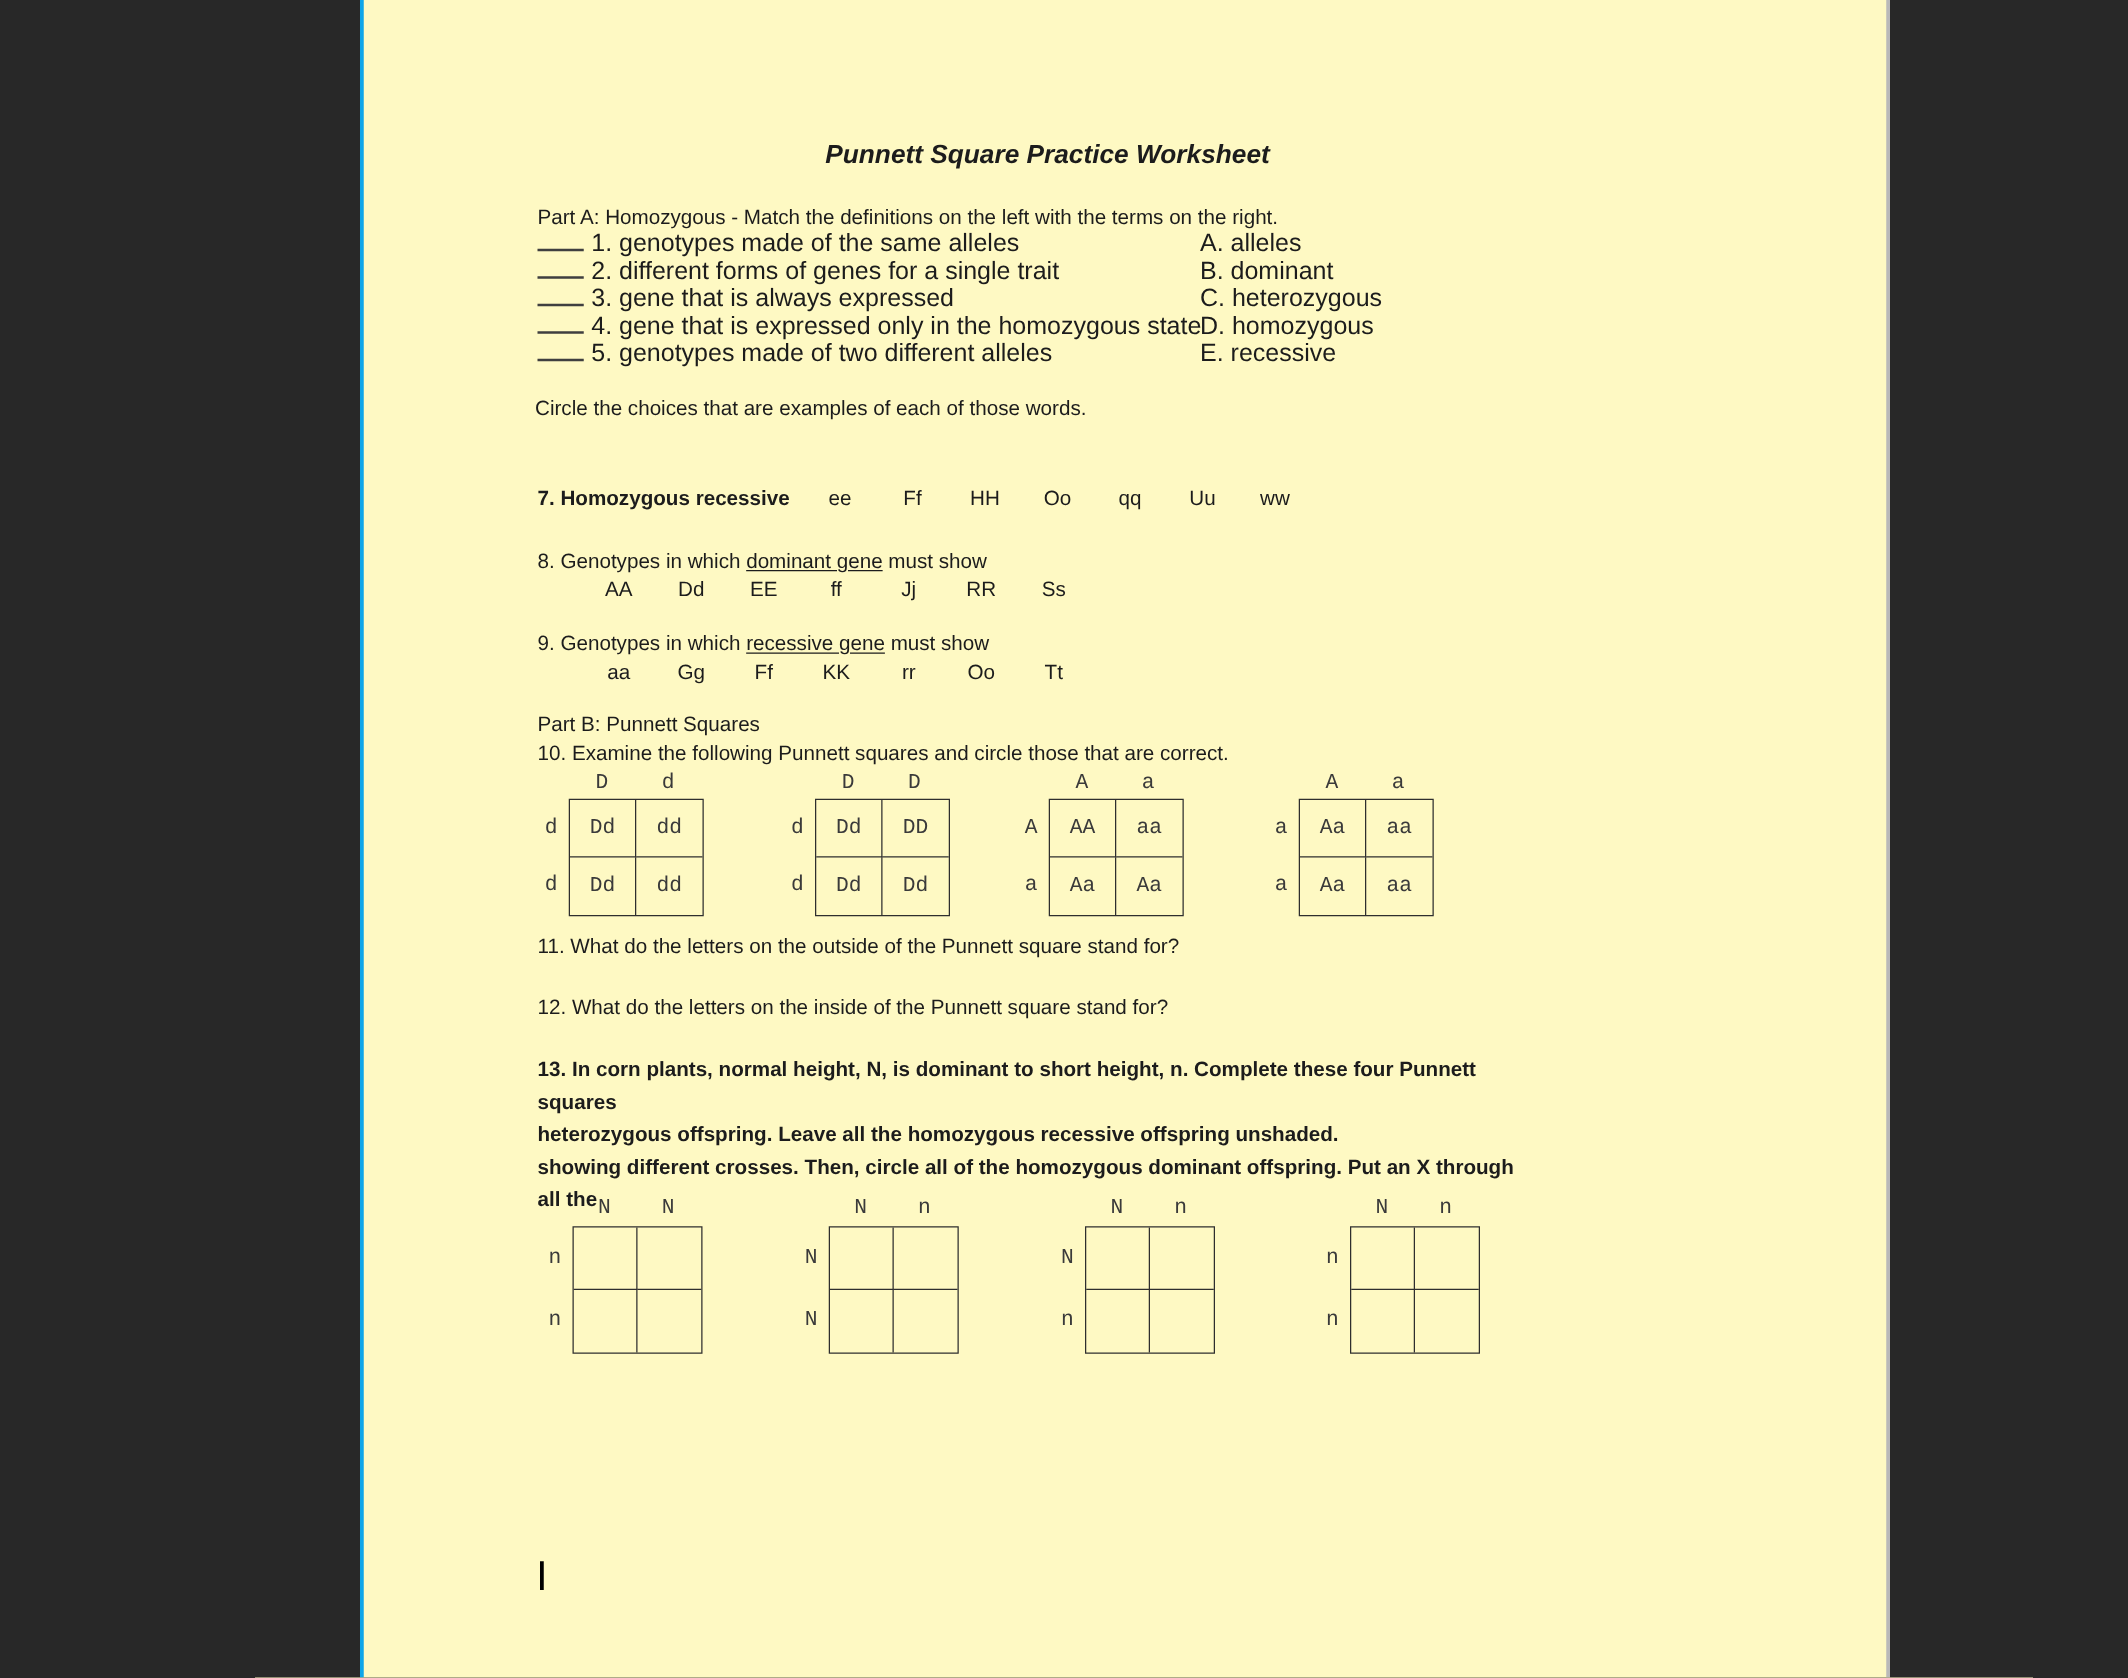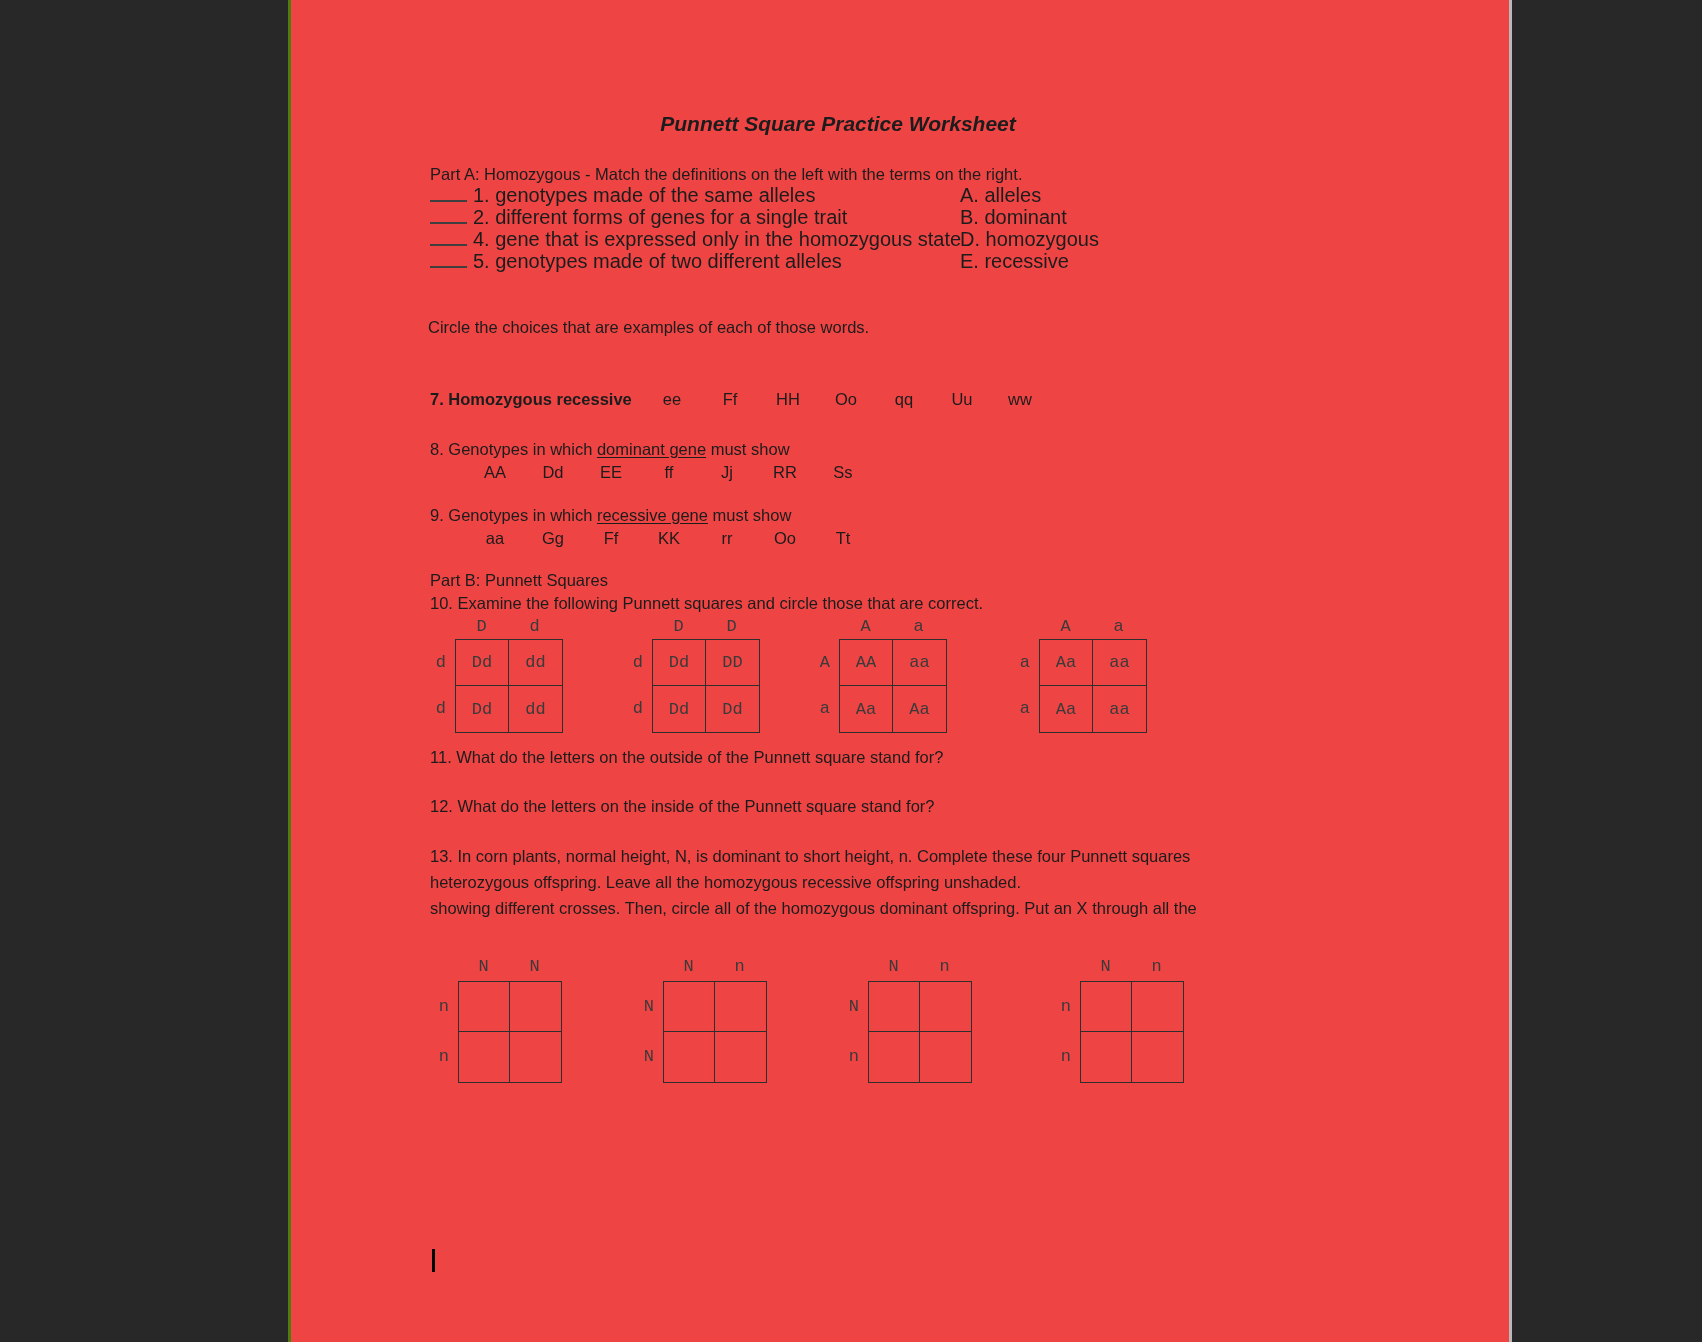--- a/index.html
+++ b/index.html
@@ -1,20 +1,20 @@
 <!DOCTYPE html>
 <html><head>
 <meta charset="utf-8">
 <style>
   * { margin:0; padding:0; box-sizing:border-box; }
   html,body { width:1702px; height:1342px; overflow:hidden; }
   body { background:#282828; font-family:"Liberation Sans", sans-serif; color:#1c1c1c; position:relative; }
   .page {
     position:absolute; left:288px; top:0; width:1224px; height:1342px;
-    background:#ef4444; border-left:3px solid #4d7c0f; border-right:3px solid #b9b9b9;
+    background:#fef9c3; border-left:3px solid #0ea5e9; border-right:3px solid #b9b9b9;
   }
   .abs { position:absolute; }
   .text { font-size:16.5px; line-height:22px; }
   .bold { font-weight:normal; }
   .title { width:816px; text-align:center; font-size:21px; line-height:28px; font-weight:bold; font-style:italic; }
 
   
   .match-row { position:relative; height:22px; font-size:20px; line-height:22px; }
   .blank { display:inline-block; width:37px; height:14px; border-bottom:2px solid #3f3f3f; margin-right:6px; vertical-align:baseline; }
   .term { position:absolute; left:530px; top:0; white-space:nowrap; }
@@ -42,37 +42,38 @@
   .psq10 .psq-cols span { width:53px; }
   .psq10 .psq-rowlabs span { height:46px; }
   .psq10 .psq-grid { grid-template-columns:53px 53px; grid-auto-rows:46px; }
 
   .psq13 { font-size:17px; }
   .psq13 .psq-cols { height:24px; }
   .psq13 .psq-cols span { width:51px; }
   .psq13 .psq-rowlabs span { height:50px; }
   .psq13 .psq-grid { grid-template-columns:51px 51px; grid-auto-rows:50px; }
 
-  .q13 { width:790px; }
+  .q13 { width:790px;font-weight:bold; }
   .q13 div { line-height:26px; }
 
   .caret { position:absolute; left:141px; top:1249px; width:3px; height:23px; background:#000; }
 </style>
 </head>
 <body>
 
 <div class="page">
 
   <div class="abs title" style="left:139px; top:110px;">Punnett Square Practice Worksheet</div>
 
   <div class="abs text" style="left:139px; top:163px;">Part A: Homozygous - Match the definitions on the left with the terms on the right.</div>
 
   <div class="abs" style="left:139px; top:184px;" id="match-rows">
       <div class="match-row"><span class="blank"></span><span>1. genotypes made of the same alleles</span><span class="term">A. alleles</span></div>
       <div class="match-row"><span class="blank"></span><span>2. different forms of genes for a single trait</span><span class="term">B. dominant</span></div>
+      <div class="match-row"><span class="blank"></span><span>3. gene that is always expressed</span><span class="term">C. heterozygous</span></div>
       <div class="match-row"><span class="blank"></span><span>4. gene that is expressed only in the homozygous state</span><span class="term">D. homozygous</span></div>
       <div class="match-row"><span class="blank"></span><span>5. genotypes made of two different alleles</span><span class="term">E. recessive</span></div>
     </div>
 
   <div class="abs text" style="left:137px; top:316px;">Circle the choices that are examples of each of those words.</div>
 
 
   <div class="abs text" style="left:139px; top:388px;">
     <span class="q-label">7. Homozygous recessive</span><span class="opts" id="q7-opts"><span class="opt">ee</span><span class="opt">Ff</span><span class="opt">HH</span><span class="opt">Oo</span><span class="opt">qq</span><span class="opt">Uu</span><span class="opt">ww</span></span>
   </div>

